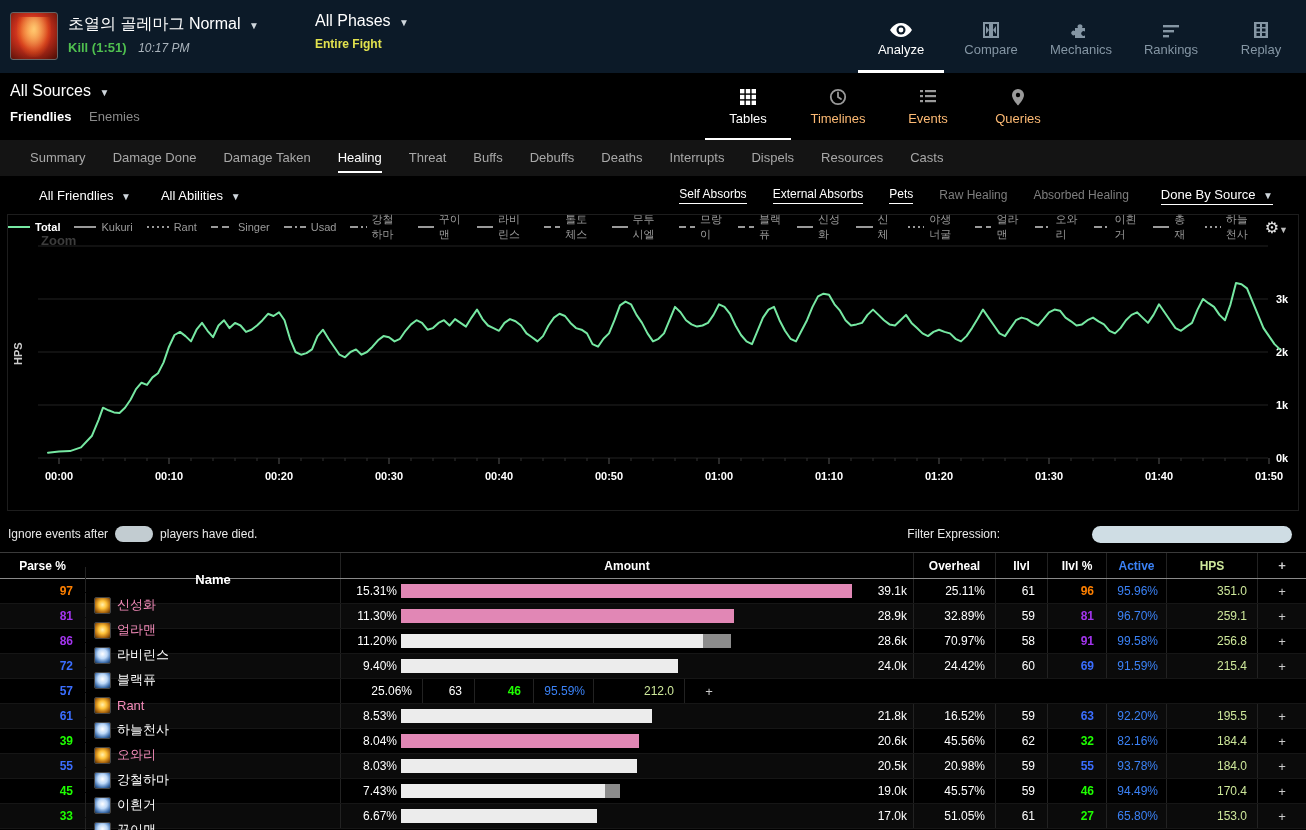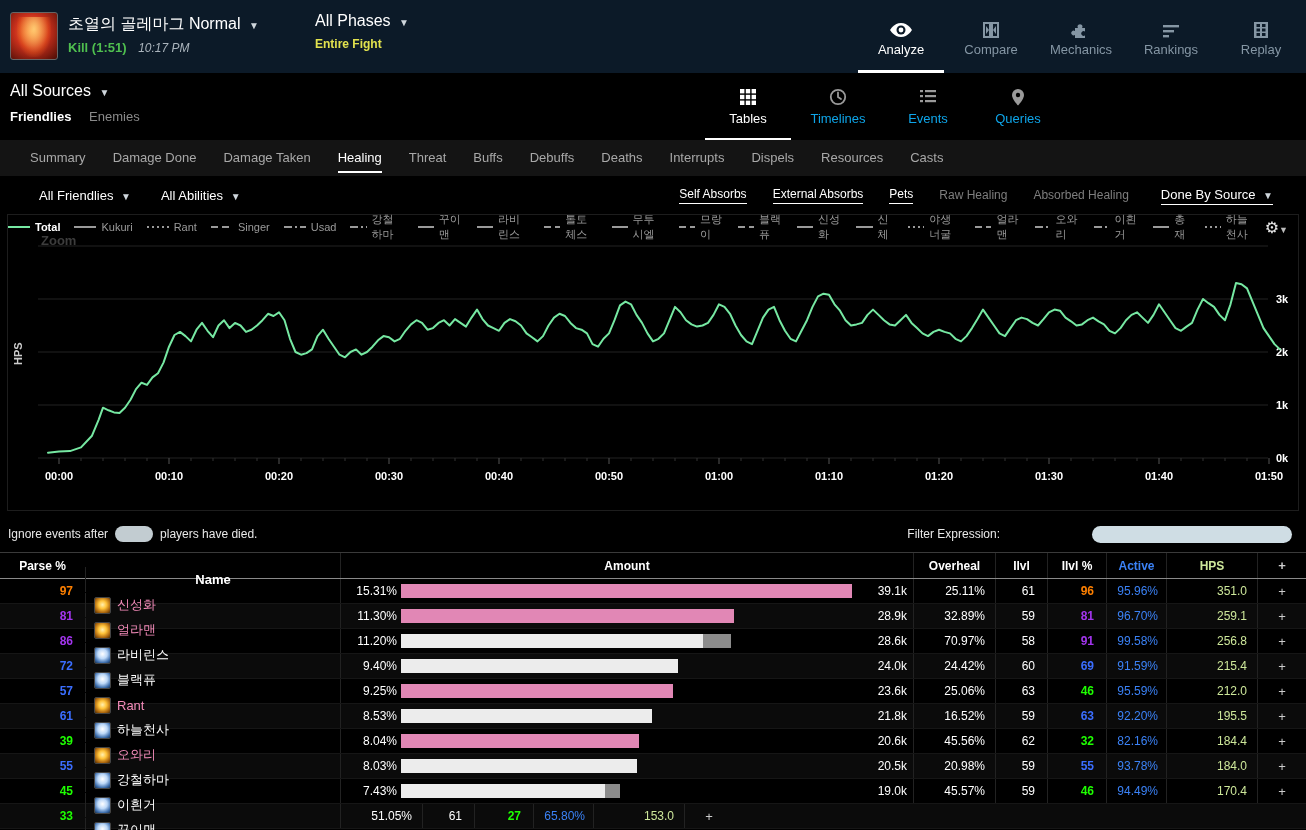--- a/index.html
+++ b/index.html
@@ -34,21 +34,21 @@
   .nav-item.active svg { fill:#fff; stroke:#fff; }
 
   
   #source-bar { position:relative; width:1063px; height:67px; background:#000; }
   #all-sources { position:absolute; left:10px; top:9px; color:#fff; font-size:16px; }
   #friendlies-row { position:absolute; left:10px; top:36px; font-size:13px; }
   #friendlies-link { color:#fff; font-weight:bold; }
   #enemies-link { color:#8a8a8a; margin-left:14px; }
   #view-nav { position:absolute; right:0; top:0; height:67px; display:flex; }
   .view-item { width:90px; height:67px; display:flex; flex-direction:column; align-items:center;
-     justify-content:center; color:#0ea5e9; cursor:pointer; position:relative; }
+     justify-content:center; color:#fdba74; cursor:pointer; position:relative; }
   .view-item .nav-icon { height:20px; margin-bottom:3px; }
   .view-item .nav-label { font-size:13px; }
   .view-item.active { color:#fff; }
   .view-item.active::after { content:""; position:absolute; left:2px; right:2px; bottom:0;
      height:2px; background:#fff; }
   .view-item svg { fill:#9a9a9a; stroke:#9a9a9a; }
   .view-item.active svg { fill:#fff; stroke:#fff; }
 
   
   #tab-bar { width:1306px; height:37px; background:#141414; display:flex; align-items:center;
@@ -586,27 +586,20 @@
       <div class="cell c-active">91.59%</div>
       <div class="cell c-hps">215.4</div>
       <div class="cell c-plus">+</div>
     </div>
     <div class="t-row odd">
       <div class="cell c-parse" style="color:#3b6eff">57</div>
       <div class="cell c-name">
         <span class="class-icon paladin-icon"></span>
         <span style="color:#f48cba">Rant</span>
       </div>
-      <div class="cell c-amount">
-        <span class="pct-label">9.25%</span>
-        <div class="bar-track">
-          <div class="bar-seg" style="width:272px;background:#e187b5"></div>
-        </div>
-        <span class="amt-label">23.6k</span>
-      </div>
       <div class="cell c-overheal">25.06%</div>
       <div class="cell c-ilvl">63</div>
       <div class="cell c-ilvlpct" style="color:#1eff00">46</div>
       <div class="cell c-active">95.59%</div>
       <div class="cell c-hps">212.0</div>
       <div class="cell c-plus">+</div>
     </div>
     <div class="t-row even">
       <div class="cell c-parse" style="color:#3b6eff">61</div>
       <div class="cell c-name">
@@ -687,20 +680,27 @@
       <div class="cell c-active">94.49%</div>
       <div class="cell c-hps">170.4</div>
       <div class="cell c-plus">+</div>
     </div>
     <div class="t-row even">
       <div class="cell c-parse" style="color:#1eff00">33</div>
       <div class="cell c-name">
         <span class="class-icon priest-icon"></span>
         <span style="color:#ffffff">꾸이맨</span>
       </div>
+      <div class="cell c-amount">
+        <span class="pct-label">6.67%</span>
+        <div class="bar-track">
+          <div class="bar-seg" style="width:196px;background:#ececec"></div>
+        </div>
+        <span class="amt-label">17.0k</span>
+      </div>
       <div class="cell c-overheal">51.05%</div>
       <div class="cell c-ilvl">61</div>
       <div class="cell c-ilvlpct" style="color:#1eff00">27</div>
       <div class="cell c-active">65.80%</div>
       <div class="cell c-hps">153.0</div>
       <div class="cell c-plus">+</div>
     </div>
   </div>
 
 </body></html>

